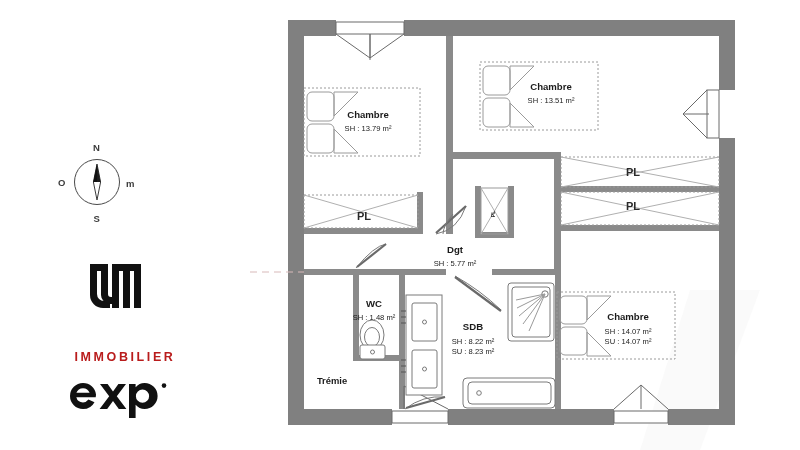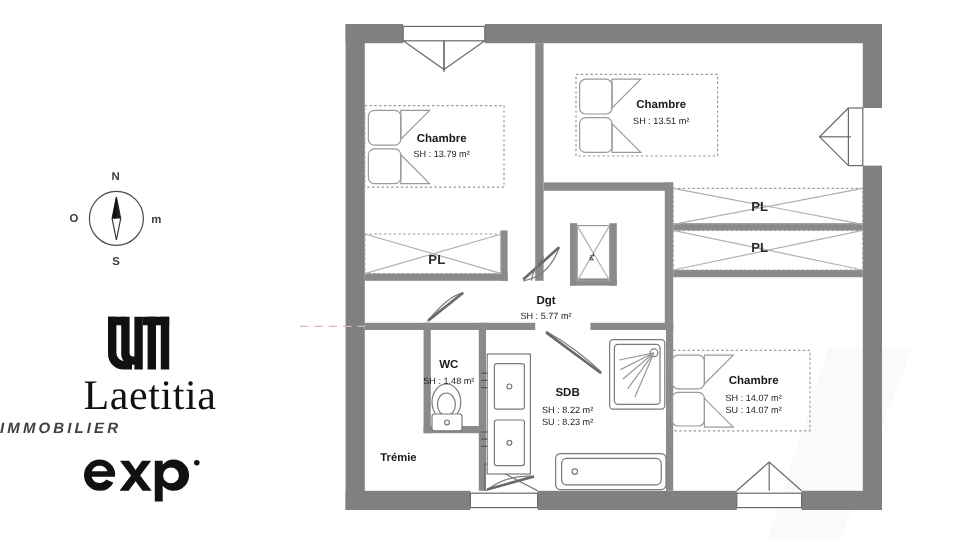--- a/index.html
+++ b/index.html
@@ -19,22 +19,22 @@
   .cmp-s{left:41.5px;top:76px;}
   .cmp-o{left:6px;top:40px;}
   .cmp-e{left:74px;top:41px;font-weight:700;}
   .needle-svg{position:absolute;left:22px;top:21px;}
 
   
   .logo-mark{position:absolute;left:70px;top:262px;}
   .brand-name{position:absolute;left:0;top:312px;width:250px;text-align:center;
       font-family:"Liberation Serif","DejaVu Serif",serif;
       font-size:35px;font-weight:400;color:#111;letter-spacing:.5px;line-height:1;}
-  .brand-sub{position:absolute;left:0;top:350px;width:250px;
-      font-size:12.5px;font-weight:700;color:#404040;letter-spacing:2.6px;font-style:italic;}
+  .brand-sub{position:absolute;left:0;top:350px;width:250px;text-align:center;
+      font-size:12.5px;font-weight:700;color:#b91c1c;letter-spacing:2.6px;}
   .exp-wrap{position:absolute;left:0;top:373px;width:250px;text-align:center;}
 
   
   #plan{position:absolute;left:0;top:0;width:800px;height:450px;}
   .plan-svg{display:block;}
 
   .rm-name{font-family:"Liberation Sans","DejaVu Sans",sans-serif;
       font-size:9.6px;font-weight:700;fill:#1a1a1a;text-anchor:middle;}
   .rm-area{font-family:"Liberation Sans","DejaVu Sans",sans-serif;
       font-size:7.6px;font-weight:400;fill:#1a1a1a;text-anchor:middle;}
@@ -70,21 +70,20 @@
         <path d="M20 2 h7 v30 a7 7 0 0 0 7 7 h6 v7 h-7 a13 13 0 0 1 -13 -13 z"></path>
         <path d="M31 2 h7 v30 a3 3 0 0 0 3 3 h5 v7 h-6 a9 9 0 0 1 -9 -9 z"></path>
         <path d="M42 2 h7 v44 h-7 z"></path>
         <path d="M53 2 h7 v44 h-7 z"></path>
         <path d="M64 2 h7 v44 h-7 z"></path>
         <path d="M49 2 h22 v7 h-22 z"></path>
         <path d="M20 2 h14 v7 h-14 z"></path>
       </g>
     </svg>
 
-    <div class="brand-name">Laetitia</div>
     <div class="brand-sub">IMMOBILIER</div>
 
     <div class="exp-wrap">
       <svg width="120" height="46" viewBox="0 0 120 46">
         <g fill="#111111">
 
           <path d="M18 10 a13 13 0 1 0 0 26 a13 13 0 0 0 11.5 -6.8 l-6 -2.6 a7 7 0 0 1 -5.5 2.8 a7 7 0 0 1 -6.7 -5.2 h19.4 a13 13 0 0 0 .3 -2.6 A13 13 0 0 0 18 10 z M11.4 19.8 a7 7 0 0 1 13.2 0 z"></path>
 
           <path d="M35 11 h7.6 l5.4 7.6 l5.4 -7.6 h7.6 l-9.2 12.3 l9.6 12.7 h-7.6 l-5.8 -8 l-5.8 8 h-7.6 l9.6 -12.7 z"></path>
 

